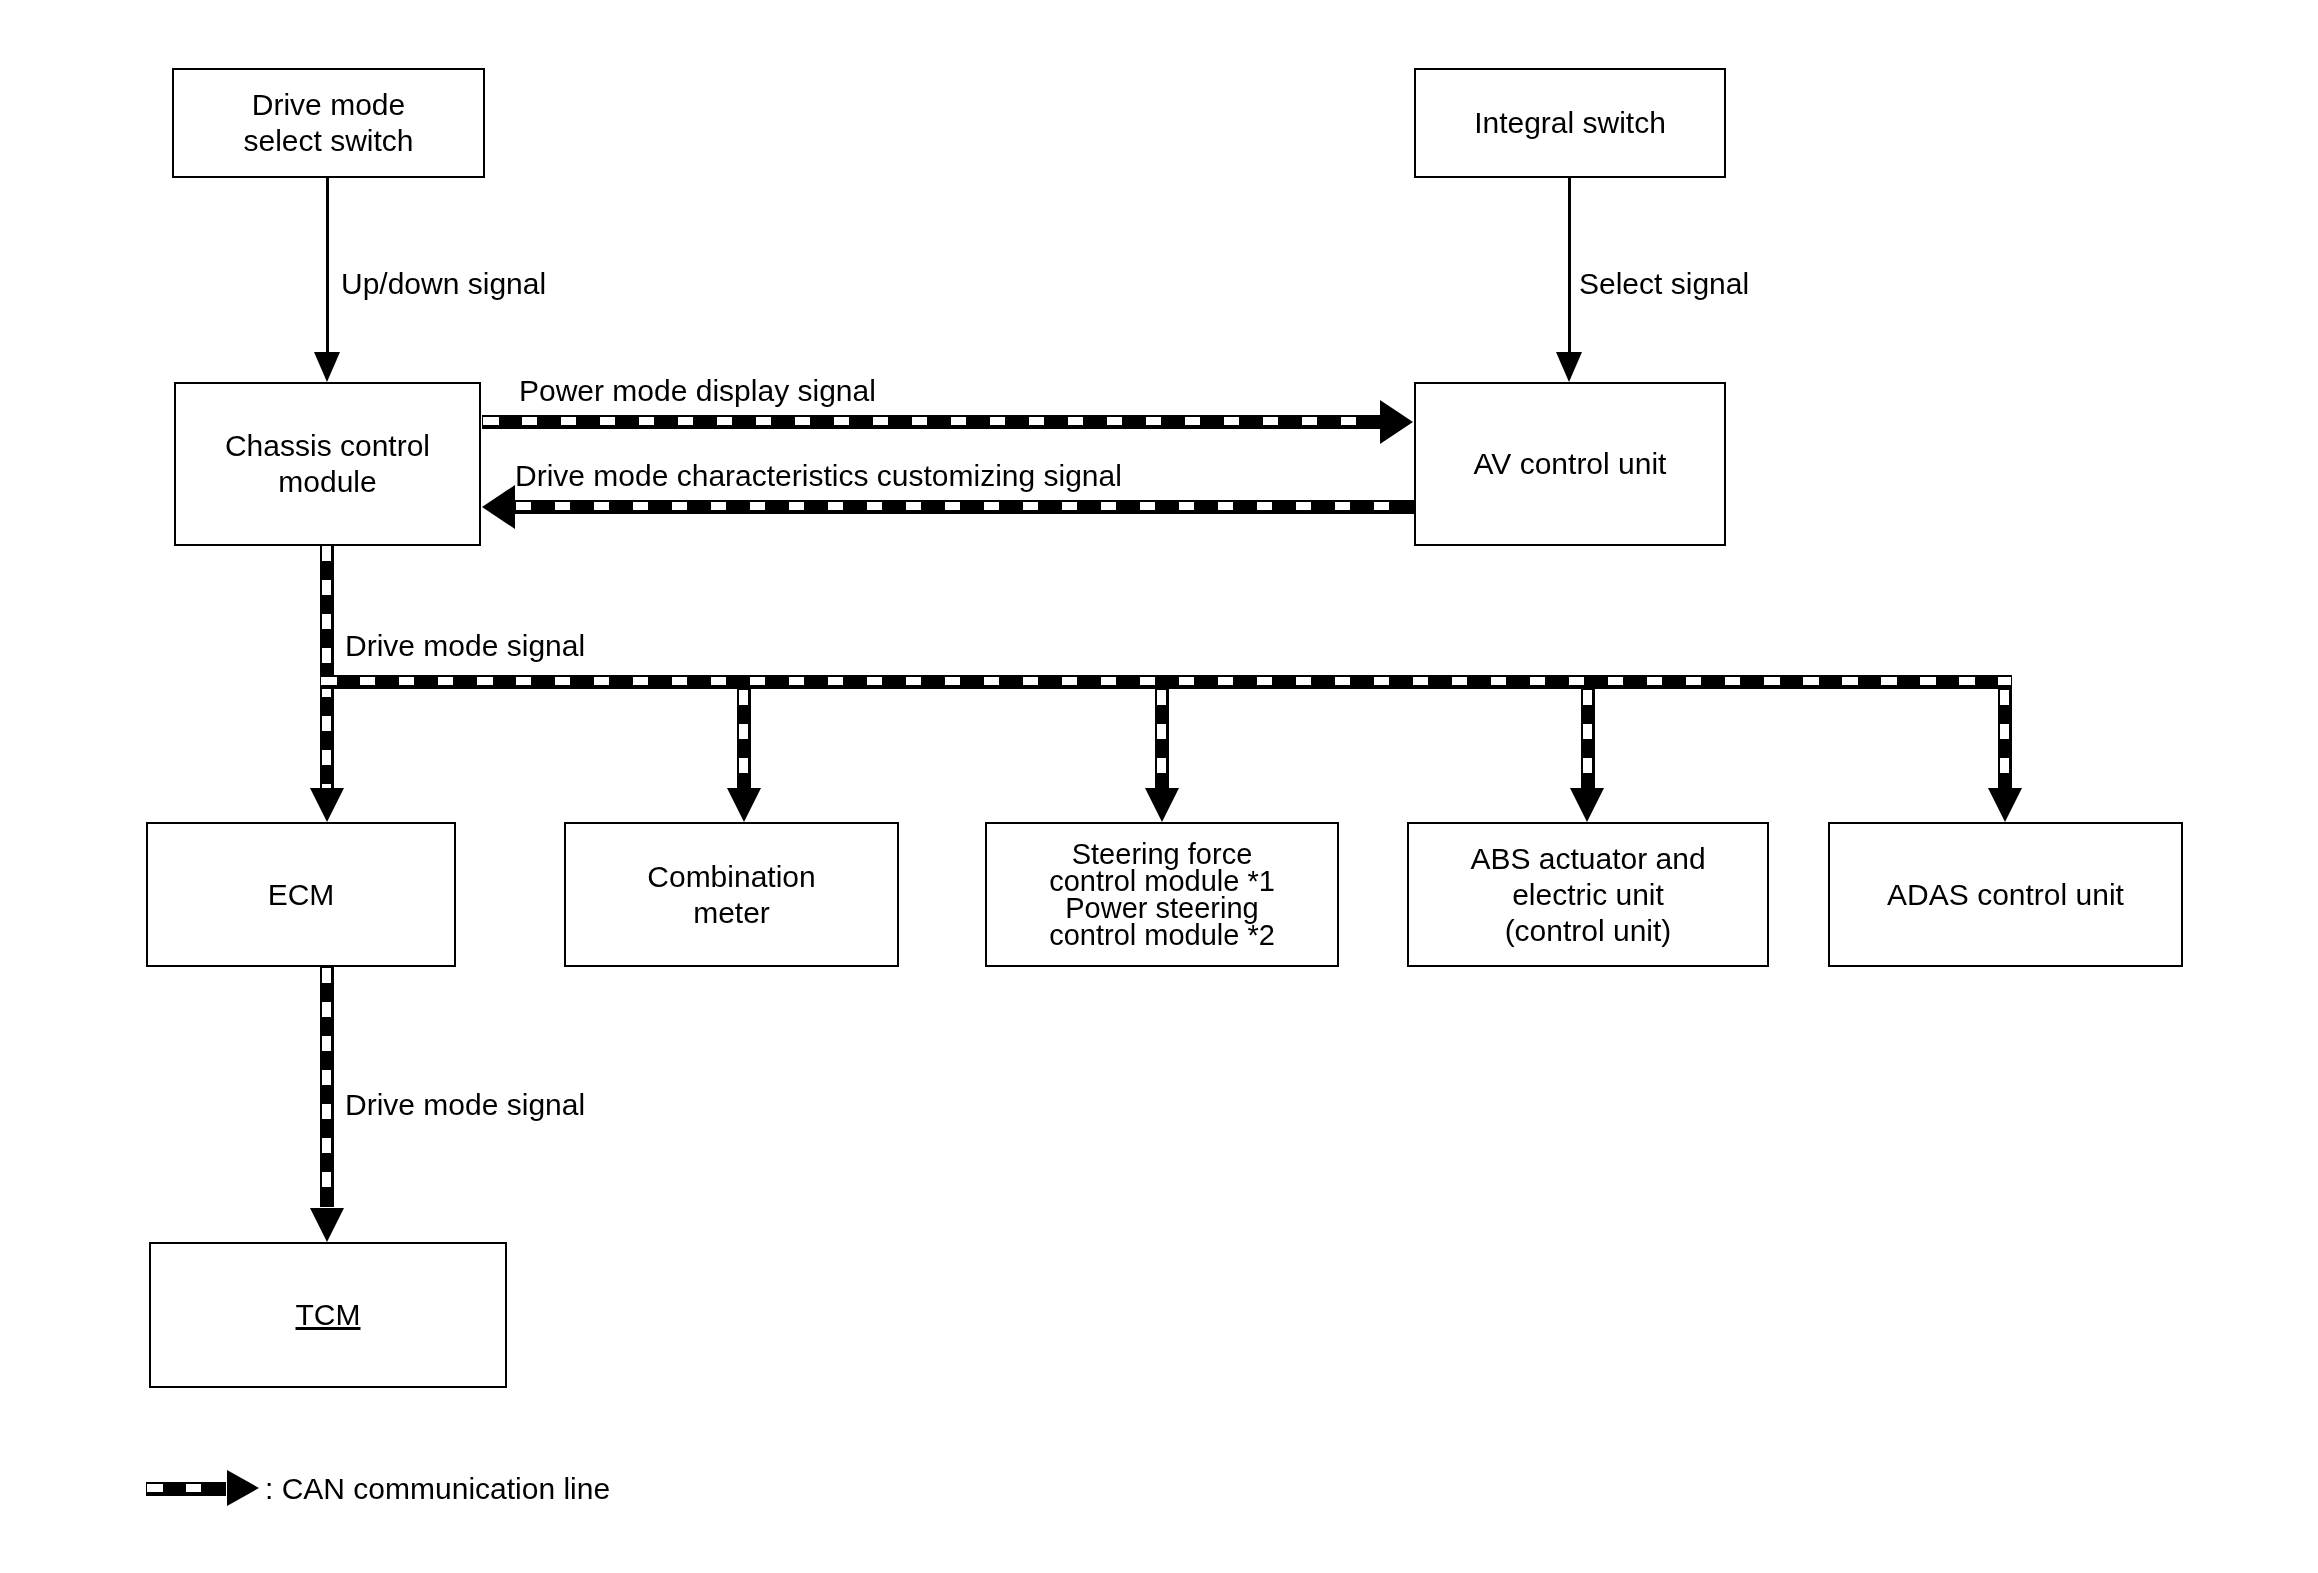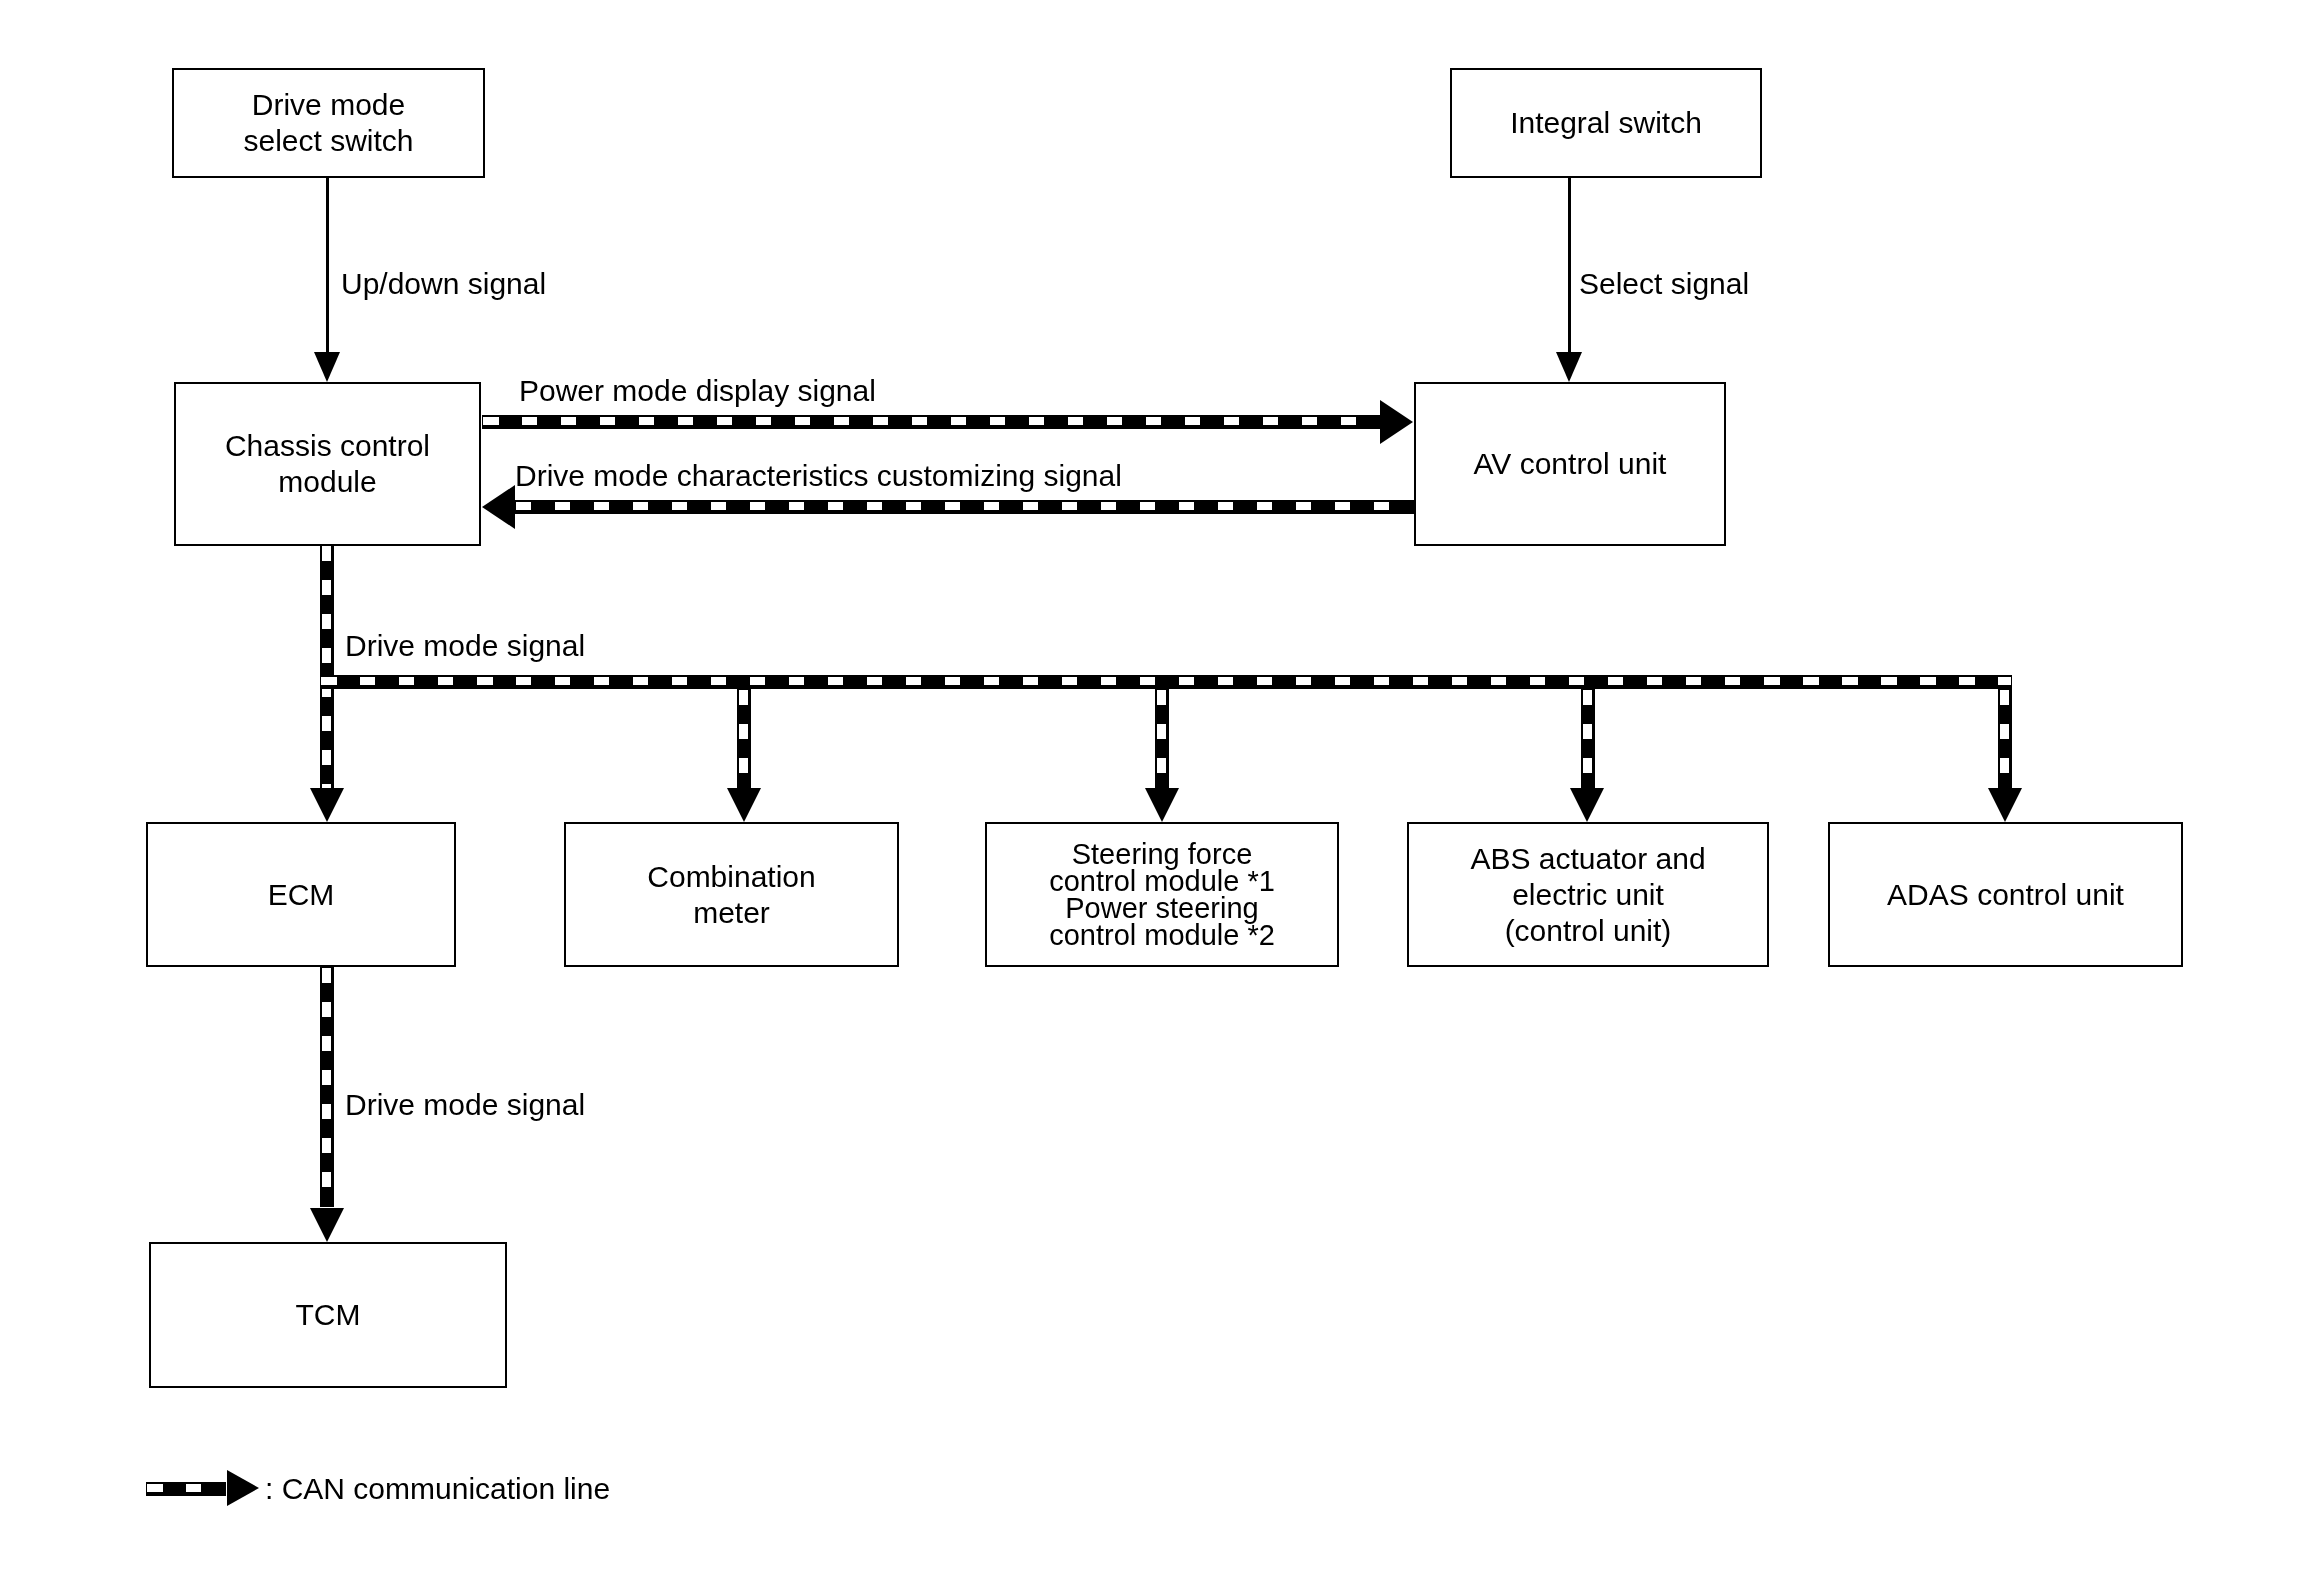--- a/index.html
+++ b/index.html
@@ -89,21 +89,21 @@
 </head>
 <body>
 
 <div class="canvas">
 
   <div class="node" style="left:172px; top:68px; width:313px; height:110px;">
     <span>Drive mode</span>
     <span>select switch</span>
   </div>
 
-  <div class="node" style="left:1450px; top:68px; width:312px; height:110px;">
+  <div class="node" style="left:1414px; top:68px; width:312px; height:110px;">
     <span>Integral switch</span>
   </div>
 
   <div class="tline" style="left:326px; top:177px; height:176px;"></div>
   <div class="tarrow" style="left:314px; top:352px;"></div>
   <div class="elabel" style="left:341px; top:267px;">Up/down signal</div>
 
   <div class="tline" style="left:1568px; top:177px; height:176px;"></div>
   <div class="tarrow" style="left:1556px; top:352px;"></div>
   <div class="elabel" style="left:1579px; top:267px;">Select signal</div>
@@ -166,21 +166,21 @@
   <div class="node" style="left:1407px; top:822px; width:362px; height:145px;">
     <span>ABS actuator and</span>
     <span>electric unit</span>
     <span>(control unit)</span>
   </div>
 
   <div class="can can-v" style="left:320px; top:967px; width:13.8px; height:240px;"></div>
   <div class="carrow-down" style="left:310px; top:1208px;"></div>
   <div class="elabel" style="left:345px; top:1088px;">Drive mode signal</div>
 
-  <div class="node" style="left:149px; top:1242px; width:358px; height:146px;">
+  <div class="node" style="left:149px; top:1242px; width:358px; height:146px;text-decoration:underline;">
     <span>TCM</span>
   </div>
 
   <div>
     <div class="can can-h" style="left:146px; top:1482px; width:80px; height:13.8px;"></div>
     <div class="carrow-right-sm" style="left:227px; top:1470px;"></div>
     <div class="legend-label" style="left:265px; top:1470px;">: CAN communication line</div>
   </div>
 
 </div>

